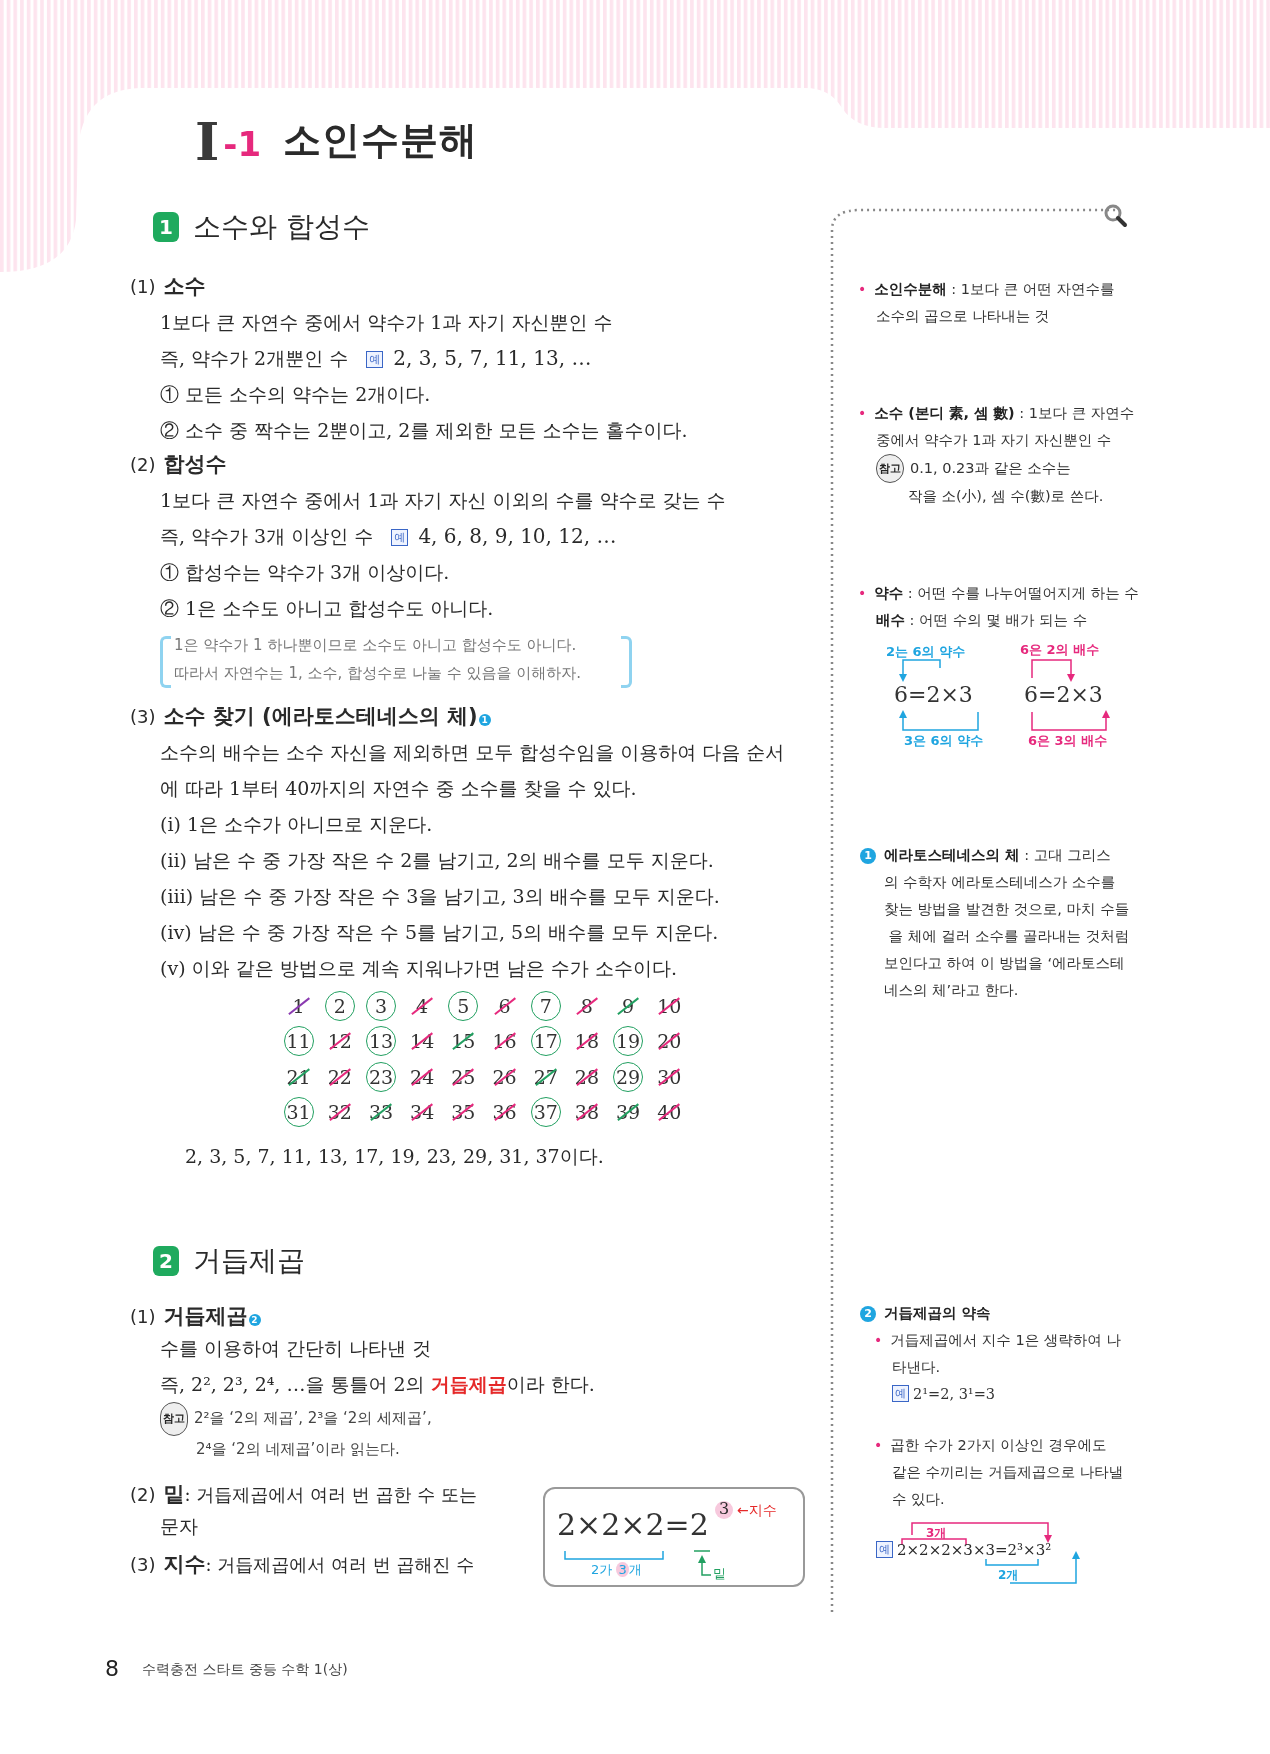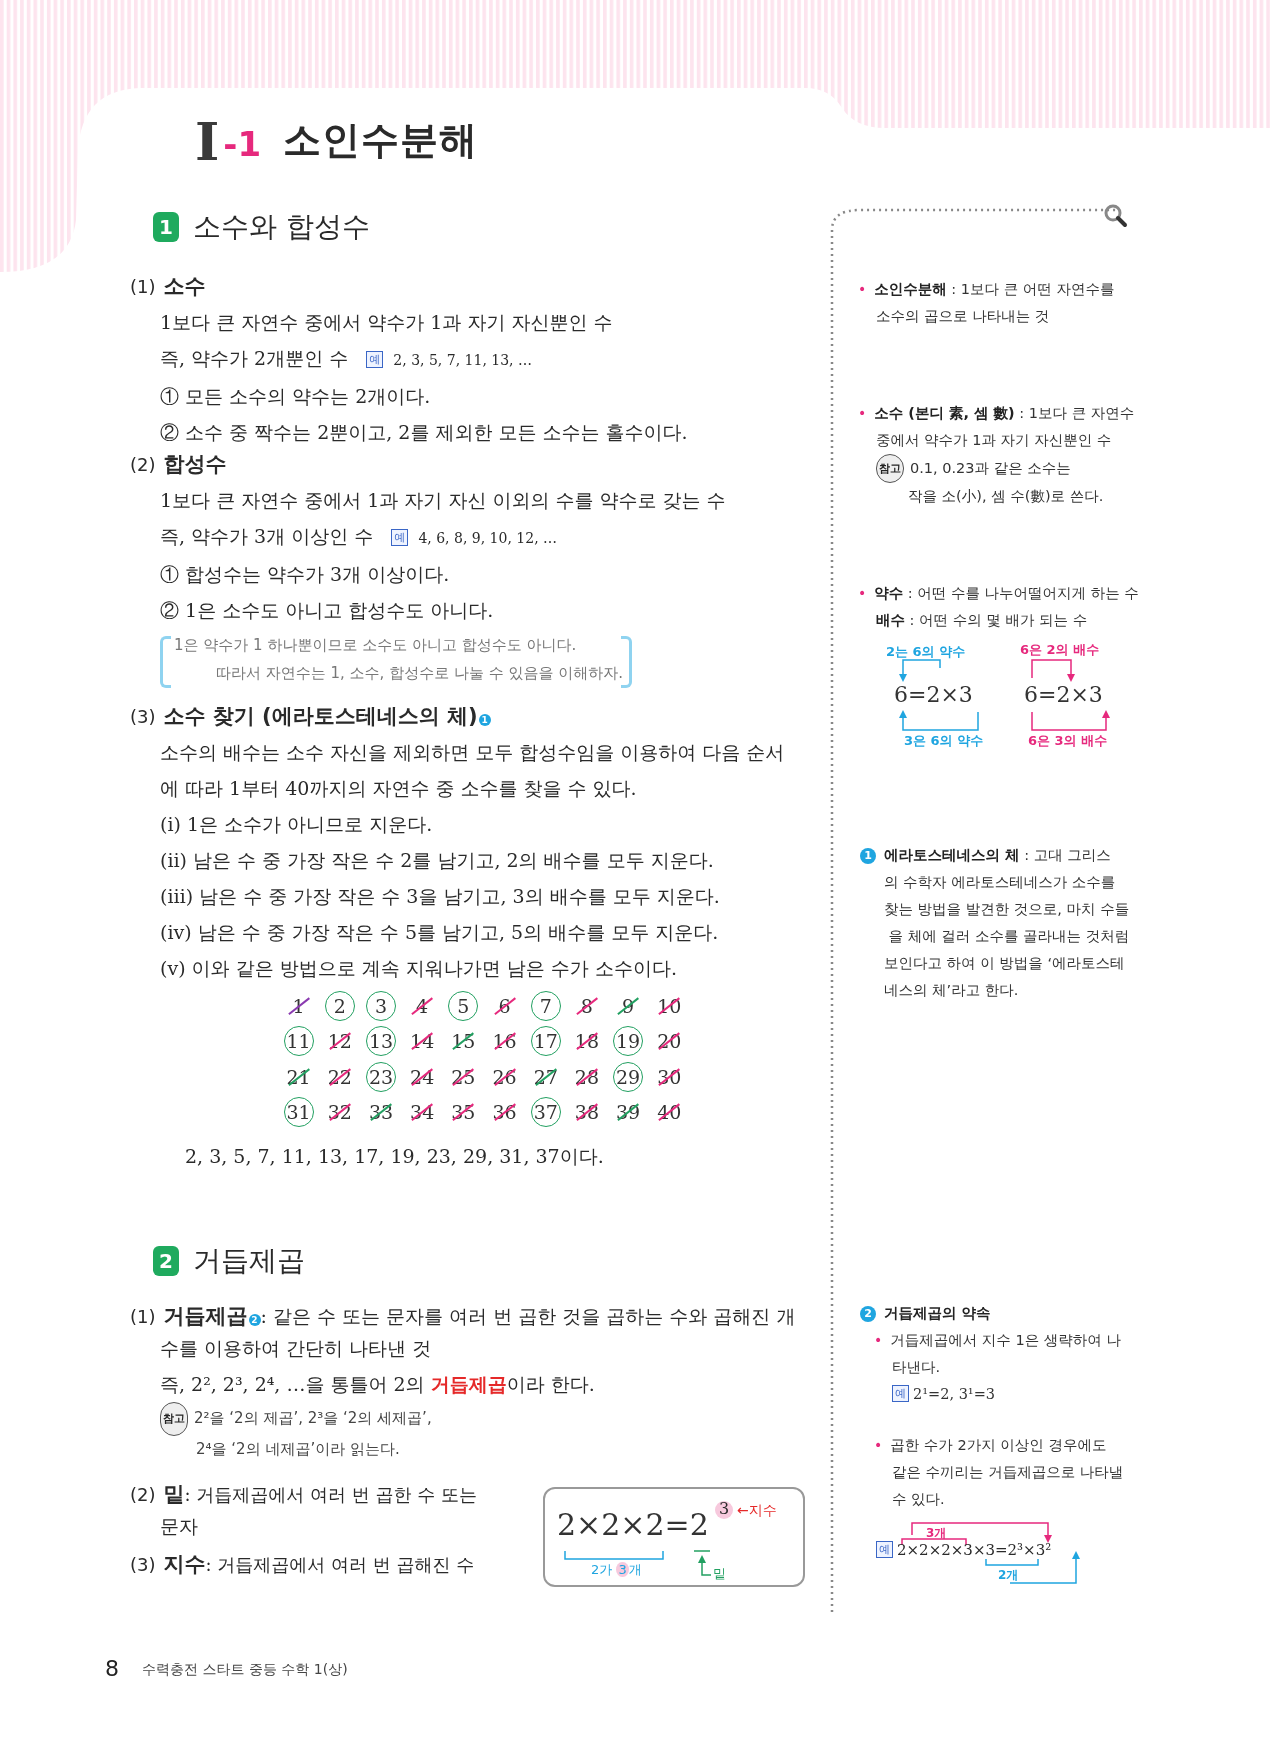--- a/index.html
+++ b/index.html
@@ -19,21 +19,21 @@
   .sec-badge { width:26px; height:30px; background:#1faa5e; border-radius:6px; color:#fff; font-family:"DejaVu Sans",sans-serif;
                font-size:20px; font-weight:bold; display:flex; align-items:center; justify-content:center; }
   .sec-title { font-family:"DejaVu Sans",sans-serif; font-size:28px; margin-left:14px; color:#2a2a2a; }
 
   .item-head { font-size:20px; display:flex; align-items:baseline; }
   .item-head .no { font-family:"DejaVu Sans",sans-serif; font-size:18px; margin-right:8px; }
   .item-head .term { font-family:"DejaVu Sans",sans-serif; font-weight:bold; font-size:21px; }
   .line { font-size:19px; line-height:36px; white-space:nowrap; }
   .ex-badge { display:inline-block; font-family:"DejaVu Sans",sans-serif; font-size:11px; color:#3a66c6; border:1.5px solid #3a66c6;
               width:15px; height:15px; line-height:15px; text-align:center; margin:0 4px 0 12px; vertical-align:2px; background:#eef3ff; }
-  .ex-vals { font-size:14px; }
+  .ex-vals { font-size:20px; }
   .ref-badge { display:inline-block; font-family:"DejaVu Sans",sans-serif; font-size:11px; font-weight:bold; color:#222; border:1.5px solid #555;
                border-radius:14px; padding:0 2px; background:#eee; margin-right:6px; vertical-align:1px; }
 
   .note-box { left:160px; top:632px; width:472px; height:50px; font-family:"DejaVu Sans",sans-serif; font-size:15px; color:#777; }
   .note-box .br-l, .note-box .br-r { position:absolute; top:4px; width:8px; height:46px; border:3px solid #8fd3f0; }
   .note-box .br-l { left:0; border-right:none; border-radius:6px 0 0 6px; }
   .note-box .br-r { right:0; border-left:none; border-radius:0 6px 6px 0; }
   .note-box .t { position:absolute; left:14px; font-size:15px; white-space:nowrap; }
 
   .sup-ref { display:inline-block; width:12px; height:12px; border-radius:50%; background:#1fa5e0; color:#fff; font-size:9px;
@@ -113,21 +113,21 @@
     </div>
     <div class="line">① 합성수는 약수가 3개 이상이다.</div>
     <div class="line">② 1은 소수도 아니고 합성수도 아니다.</div>
   </div>
 </div>
 
 <div class="abs note-box">
   <div class="br-l"></div>
   <div class="br-r"></div>
   <div class="t" style="top:4px;">1은 약수가 1 하나뿐이므로 소수도 아니고 합성수도 아니다.</div>
-  <div class="t" style="top:32px;margin-left:42px;">따라서 자연수는 1, 소수, 합성수로 나눌 수 있음을 이해하자.</div>
+  <div class="t" style="top:32px;">따라서 자연수는 1, 소수, 합성수로 나눌 수 있음을 이해하자.</div>
 </div>
 
 <div class="abs" style="left:130px; top:702px;">
   <div class="item-head">
     <span class="no">(3)</span>
     <span class="term">소수 찾기 (에라토스테네스의 체)</span>
     <span class="sup-ref">1</span>
   </div>
   <div style="padding-left:30px; margin-top:4px;">
     <div class="line">소수의 배수는 소수 자신을 제외하면 모두 합성수임을 이용하여 다음 순서</div>
@@ -298,21 +298,20 @@
 <div class="abs sec-head" style="left:153px; top:1242px;">
   <div class="sec-badge">2</div>
   <div class="sec-title">거듭제곱</div>
 </div>
 
 <div class="abs" style="left:130px; top:1302px;">
   <div class="item-head">
     <span class="no">(1)</span>
     <span class="term">거듭제곱</span>
     <span class="sup-ref">2</span>
-    <span style="font-size:19px; white-space:nowrap;"> : 같은 수 또는 문자를 여러 번 곱한 것을 곱하는 수와 곱해진 개</span>
   </div>
   <div style="padding-left:30px; margin-top:0px;">
     <div class="line">수를 이용하여 간단히 나타낸 것</div>
     <div class="line">
       <span>즉, 2², 2³, 2⁴, …을 통틀어 2의 </span><span class="red">거듭제곱</span><span>이라 한다.</span>
     </div>
     <div class="line" style="font-size:15px; font-family:'DejaVu Sans',sans-serif; color:#444; line-height:32px;">
       <span class="ref-badge">참고</span><span>2²을 ‘2의 제곱’, 2³을 ‘2의 세제곱’,</span>
     </div>
     <div class="line" style="font-size:15px; font-family:'DejaVu Sans',sans-serif; color:#444; line-height:26px; padding-left:36px;">2⁴을 ‘2의 네제곱’이라 읽는다.</div>

